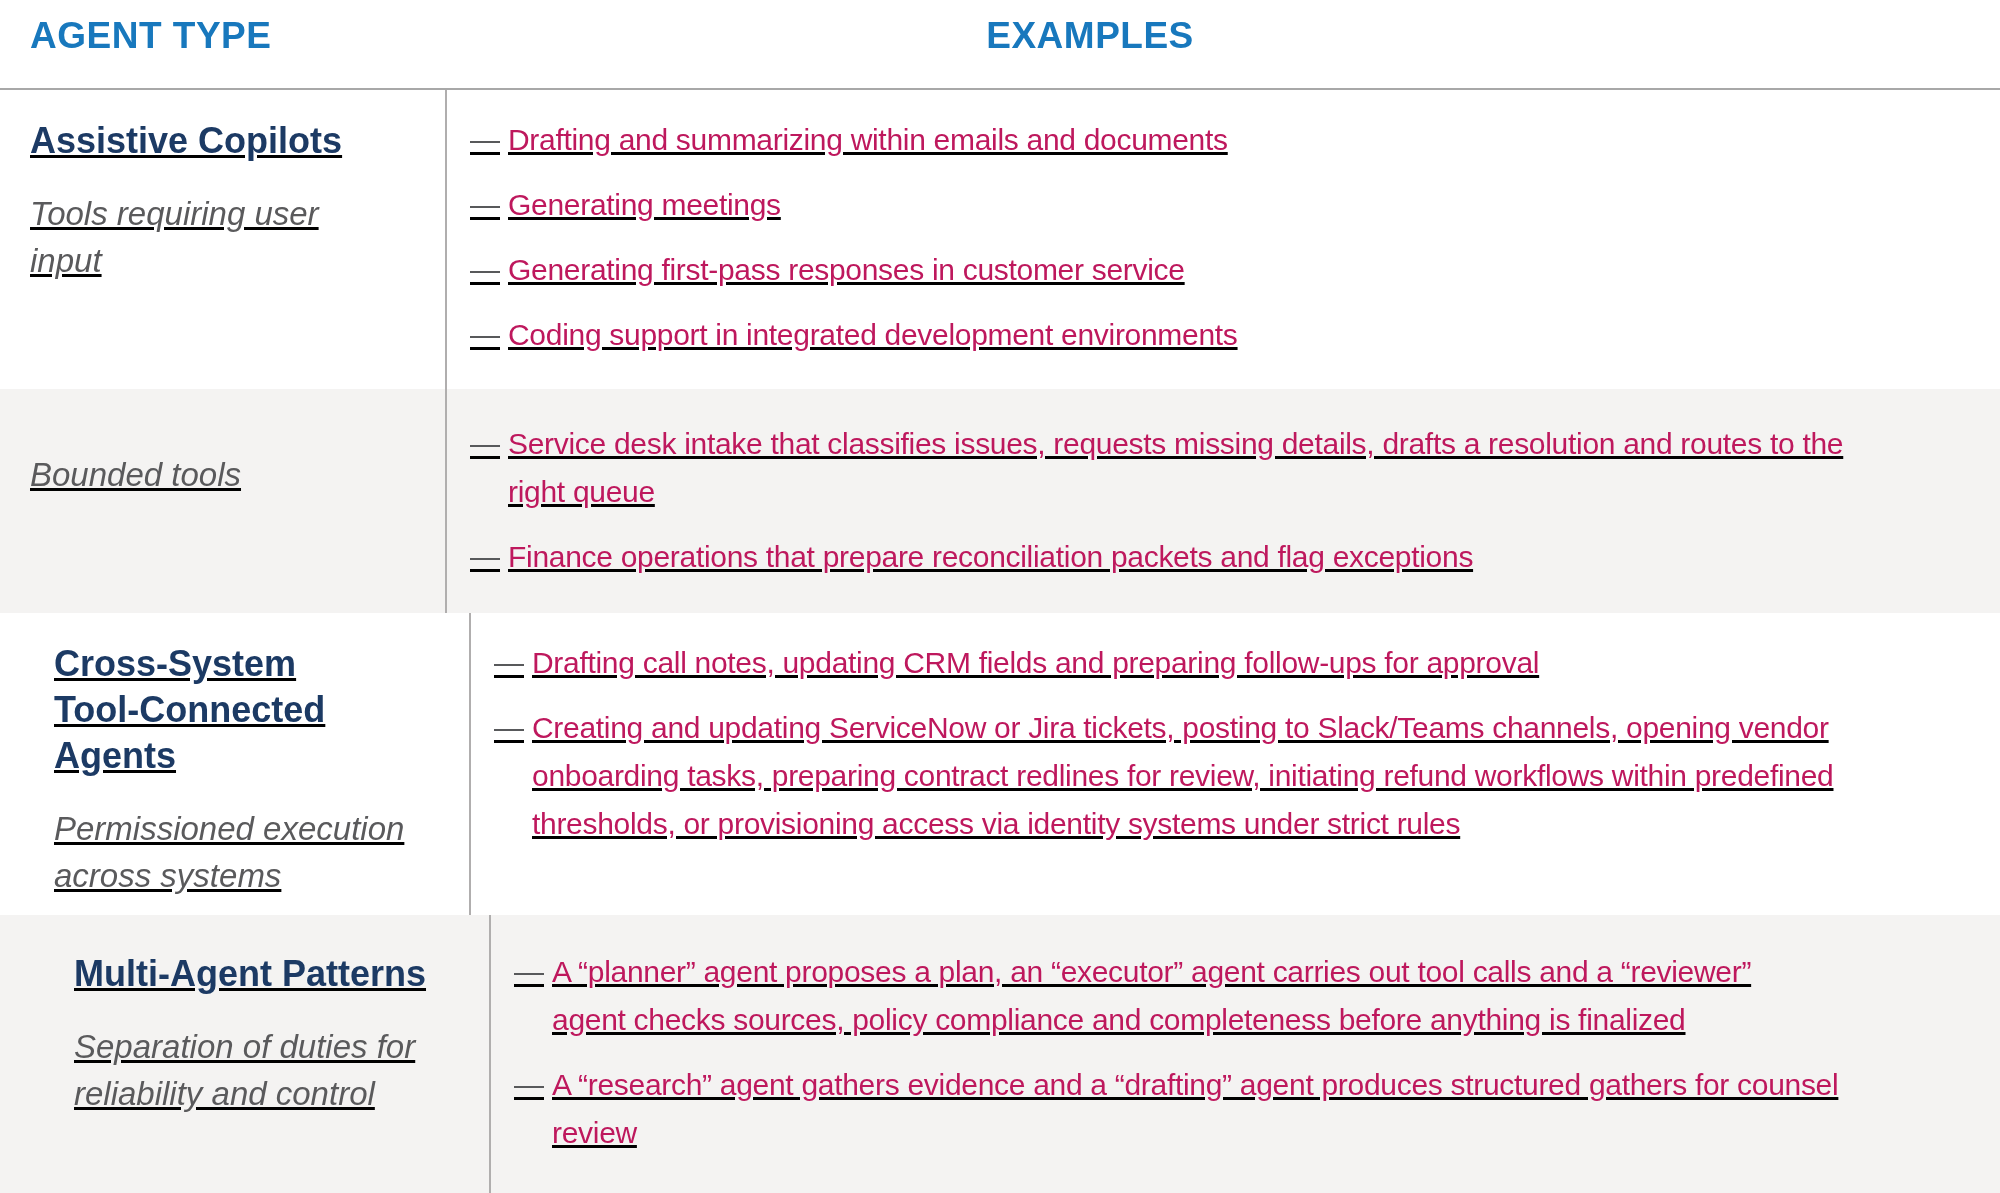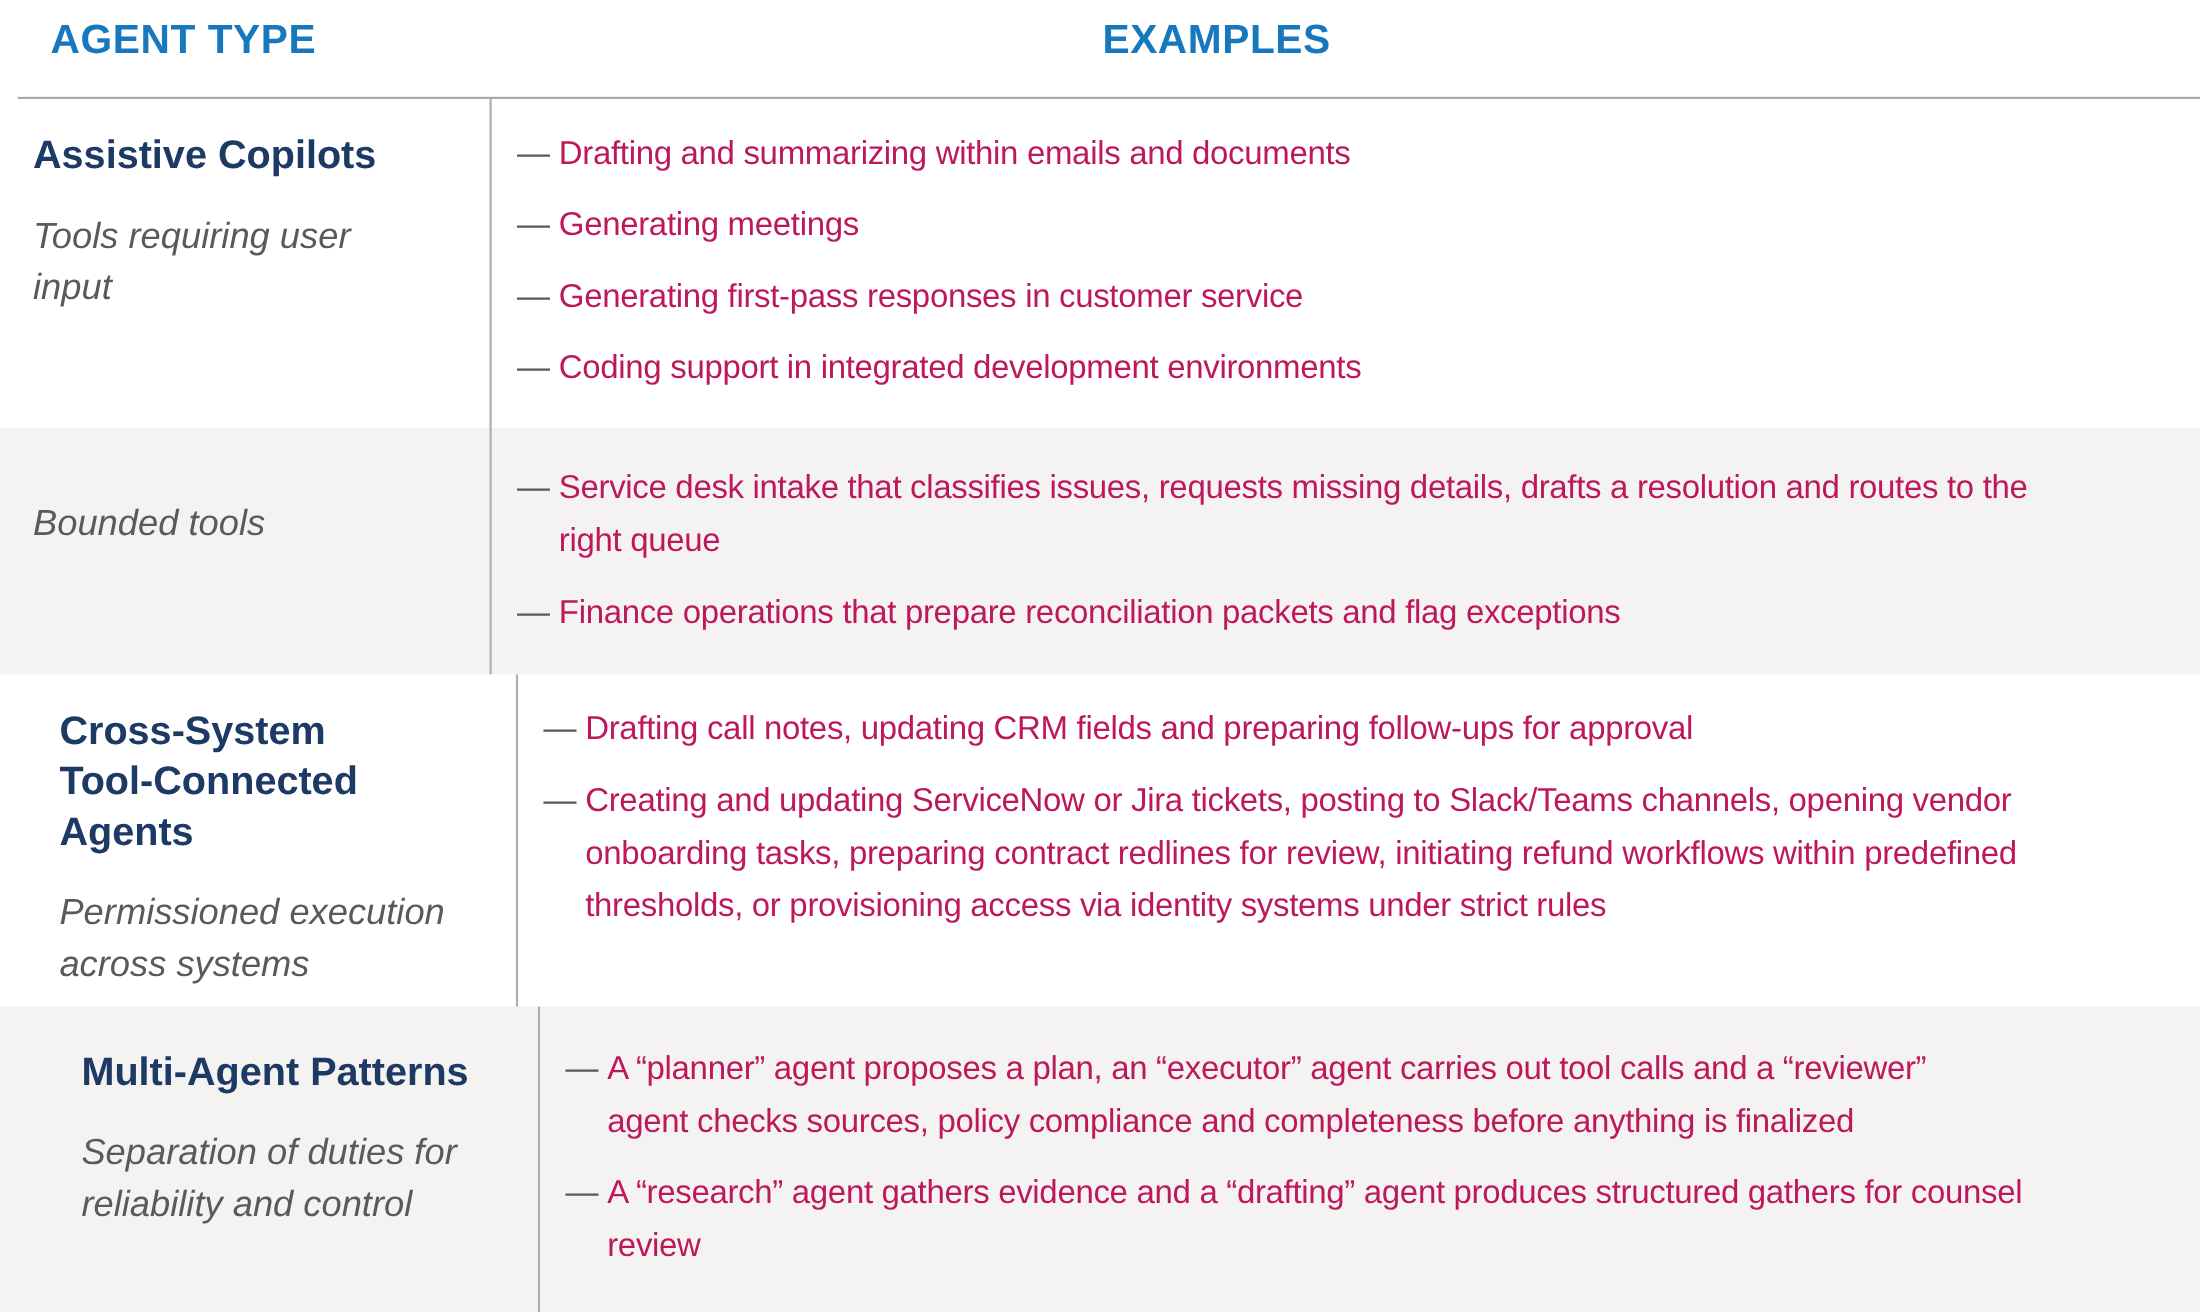--- a/index.html
+++ b/index.html
@@ -11,36 +11,35 @@
     position: relative;
     overflow: hidden;
   }
 
   
   .table-header {
     position: relative;
     height: 90px;
     border-bottom: 2px solid #a8a8a8;
     background: #ffffff;
-    margin-left: 16px;
   }
   .col-header {
     position: absolute;
     top: 15px;
     font-size: 37px;
     font-weight: bold;
     letter-spacing: 0.5px;
     color: #1878bd;
     white-space: nowrap;
   }
   .col-header.left { left: 30px; }
   .col-header.right { left: 1090px; transform: translateX(-50%); }
 
   
-  .table-body { width: 1811px; }
+  .table-body { width: 1811px; text-decoration: underline; }
   .row { display: flex; width: 2000px; }
   .row.striped { background: #f4f3f2; }
   .row:nth-child(1) { height: 299px; }
   .row:nth-child(2) { height: 224px; }
   .row:nth-child(3) { height: 302px; padding-left: 24px; }
   .row:nth-child(4) { height: 278px; padding-left: 44px; }
 
   .cell-type {
     width: 447px;
     flex: 0 0 447px;

